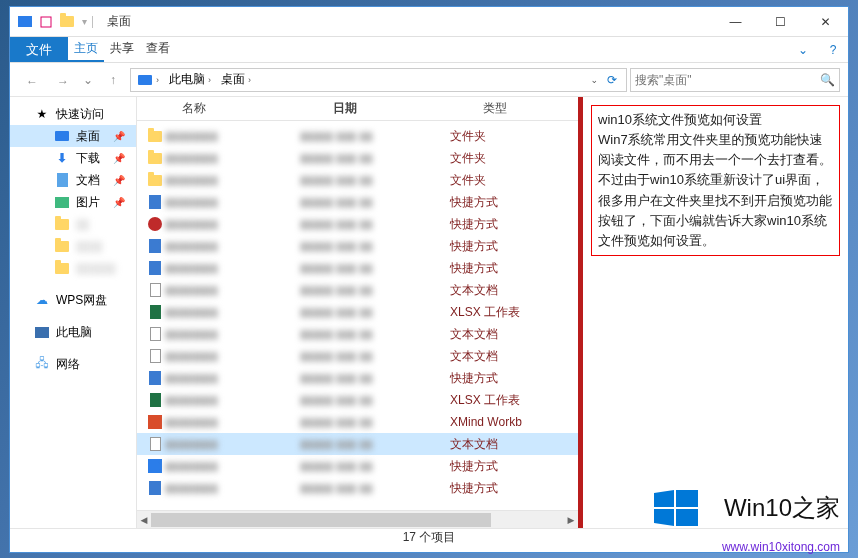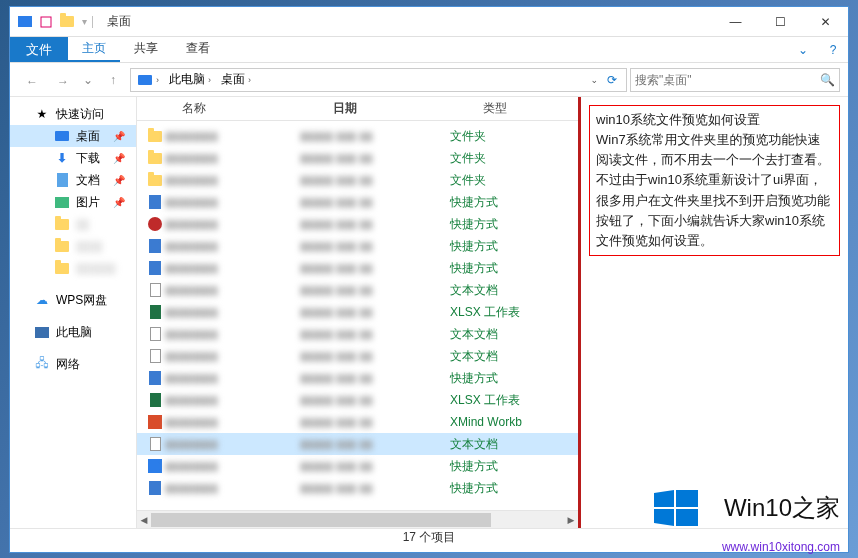--- a/index.html
+++ b/index.html
@@ -7,21 +7,21 @@
   .window { position: absolute; left: 9px; top: 6px; width: 840px; height: 547px; background: #fff; border: 1px solid #4a8fd6; display: flex; flex-direction: column; }
   .titlebar { height: 30px; display: flex; align-items: center; background: #fff; border-bottom: 1px solid #e0e0e0; }
   .tb-icons { display: flex; align-items: center; gap: 3px; padding-left: 6px; }
   .tb-icon { width: 18px; height: 18px; display: inline-flex; align-items: center; justify-content: center; }
   .tb-sep { color: #aaa; font-size: 10px; margin: 0 3px; }
   .tb-title { margin-left: 8px; font-size: 12px; color: #333; }
   .tb-controls { margin-left: auto; display: flex; }
   .tb-ctrl { width: 45px; height: 30px; display: flex; align-items: center; justify-content: center; color: #333; }
   .ribbon-tabs { height: 26px; display: flex; align-items: stretch; border-bottom: 1px solid #e0e0e0; }
   .rt-file { background: #1979ca; color: #fff; padding: 0 16px; display: flex; align-items: center; font-size: 13px; }
-  .rt-tab { padding: 0 14px; display: flex; align-items: center; color: #333; border-bottom: 2px solid transparent; }
+  .rt-tab { padding: 0 6px; display: flex; align-items: center; color: #333; border-bottom: 2px solid transparent; }
   .rt-tab.active { border-bottom-color: #1979ca; color: #1979ca; }
   .rt-spacer { flex: 1; }
   .rt-help { width: 30px; display: flex; align-items: center; justify-content: center; }
   .addr-row { height: 34px; display: flex; align-items: center; padding: 4px 8px; gap: 3px; border-bottom: 1px solid #e5e5e5; }
   .nav-btn { width: 28px; height: 26px; display: flex; align-items: center; justify-content: center; color: #888; }
   .addr-bar { flex: 1; height: 24px; border: 1px solid #ccc; display: flex; align-items: center; padding: 0 2px; gap: 2px; }
   .addr-seg { padding: 0 4px; display: flex; align-items: center; gap: 3px; height: 20px; }
   .addr-chev { color: #555; font-size: 9px; }
   .refresh { width: 24px; display: flex; align-items: center; justify-content: center; color: #1979ca; }
   .search-box { width: 210px; height: 24px; border: 1px solid #ccc; display: flex; align-items: center; padding: 0 4px; color: #888; }
@@ -39,26 +39,26 @@
   .cols { display: flex; height: 24px; border-bottom: 1px solid #e5e5e5; color: #444; padding-left: 8px; }
   .col-name { width: 155px; padding-left: 4px; display: flex; align-items: center; margin-left: 33px; }
   .col-date { width: 150px; display: flex; align-items: center; font-weight: bold; }
   .col-type { width: 95px; display: flex; align-items: center; }
   .rows { flex: 1; overflow: hidden; padding-top: 4px; }
   .row { height: 22px; display: flex; align-items: center; padding-left: 8px; }
   .row.selected { background: #cce8ff; }
   .row-icon { width: 20px; display: flex; align-items: center; justify-content: center; }
   .row-name { width: 135px; white-space: nowrap; overflow: hidden; }
   .row-date { width: 150px; white-space: nowrap; overflow: hidden; color: #555; }
-  .row-type { width: 95px; color: #15803d; }
+  .row-type { width: 95px; color: #7f1d1d; }
   .blur { filter: blur(3px); color: #999; }
   .hscroll { height: 18px; border-top: 1px solid #e5e5e5; background: #f0f0f0; position: relative; }
   .hscroll-thumb { position: absolute; left: 14px; top: 2px; width: 340px; height: 14px; background: #cdcdcd; }
   .hscroll-btn { position: absolute; top: 0; width: 14px; height: 18px; display:flex; align-items:center; justify-content:center; color:#666; font-size:9px;}
-  .preview { width: 270px; border-left: 3px solid #b91c1c; padding: 8px; }
+  .preview { width: 270px; border-left: 5px solid #b91c1c; padding: 8px; }
   .preview-box { border: 1.5px solid #e00; padding: 4px 6px; font-size: 13px; line-height: 1.55; color: #222; }
   .statusbar { height: 24px; border-top: 1px solid #e5e5e5; display: flex; align-items: center; padding: 0 10px; gap: 16px; color: #333; flex-direction: column; }
   .brand { position: absolute; right: 18px; bottom: 4px; text-align: right; }
   .brand-line { display: flex; align-items: center; justify-content: flex-end; gap: 26px; text-align: right; }
   .brand-logo { width: 44px; height: 36px; }
   .brand-text { font-size: 24px; font-weight: 400; color: #111; }
   .brand-url { color: #6d28d9; font-size: 12px; margin-top: 14px; }
   
   .ic-folder { background:#ffd666; width:14px; height:11px; border-radius:1px; position:relative; }
   .ic-folder::before{content:"";position:absolute;top:-3px;left:0;width:6px;height:4px;background:#ffd666;border-radius:1px 1px 0 0;}

